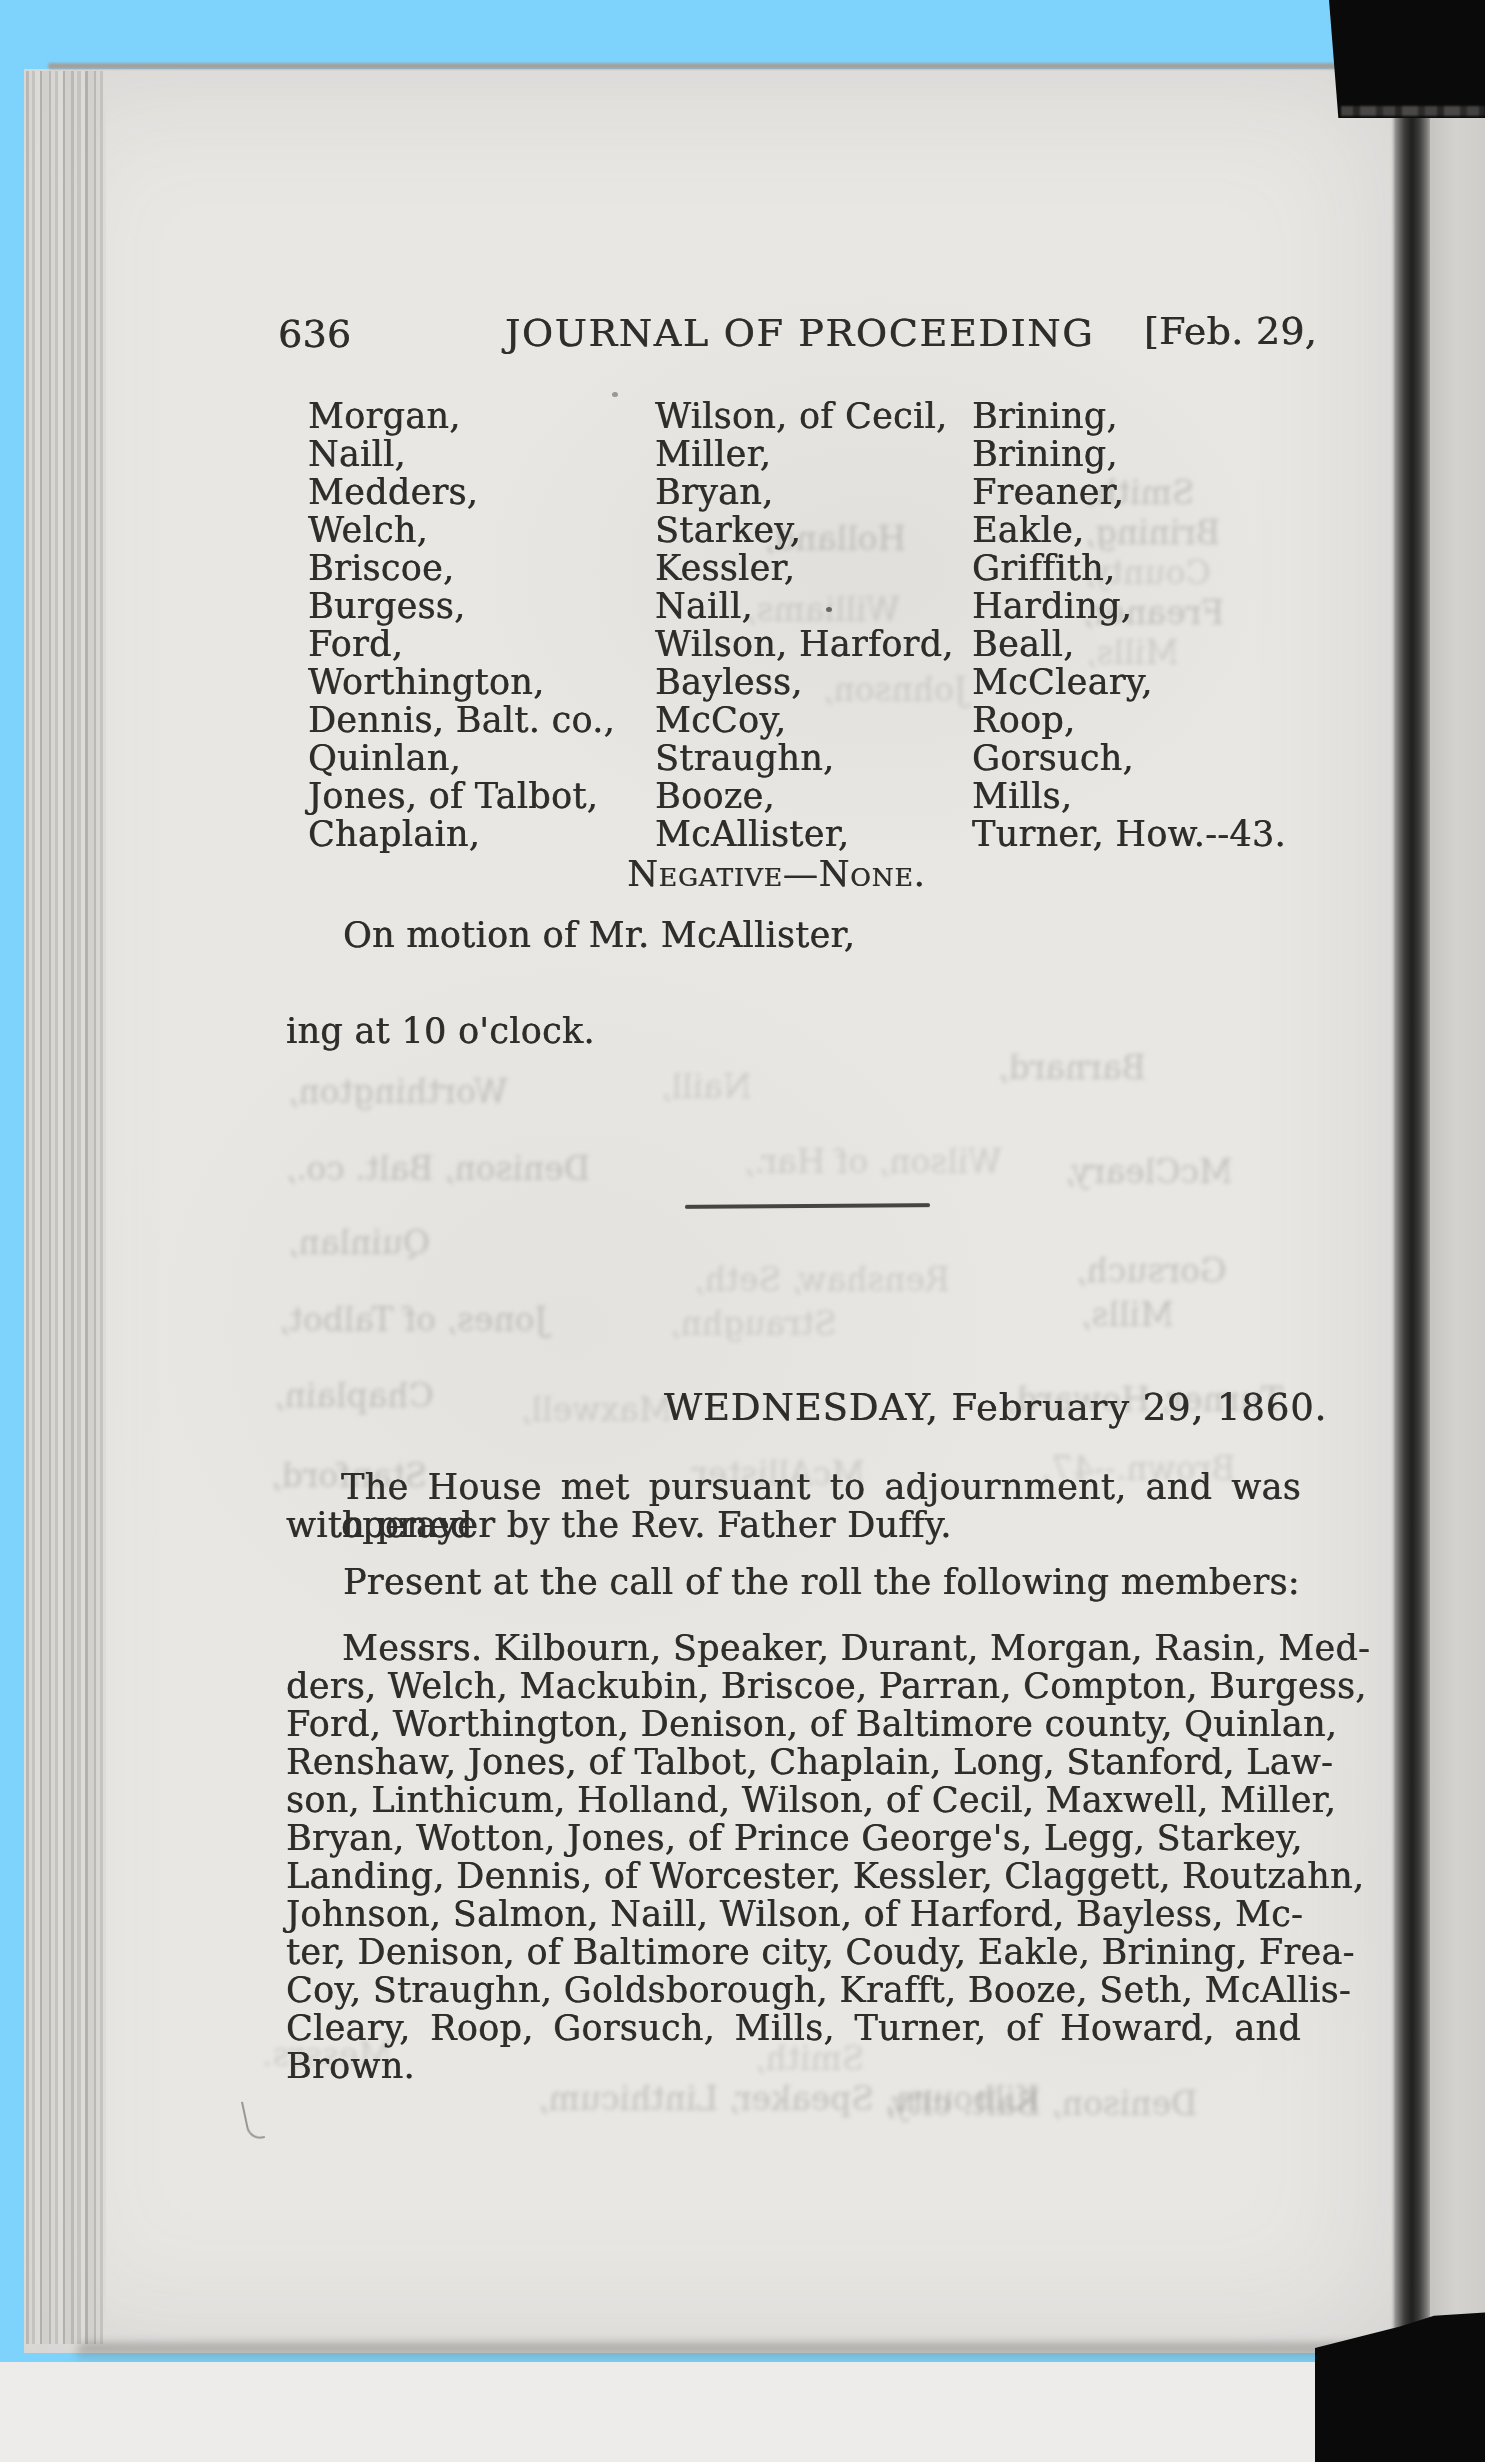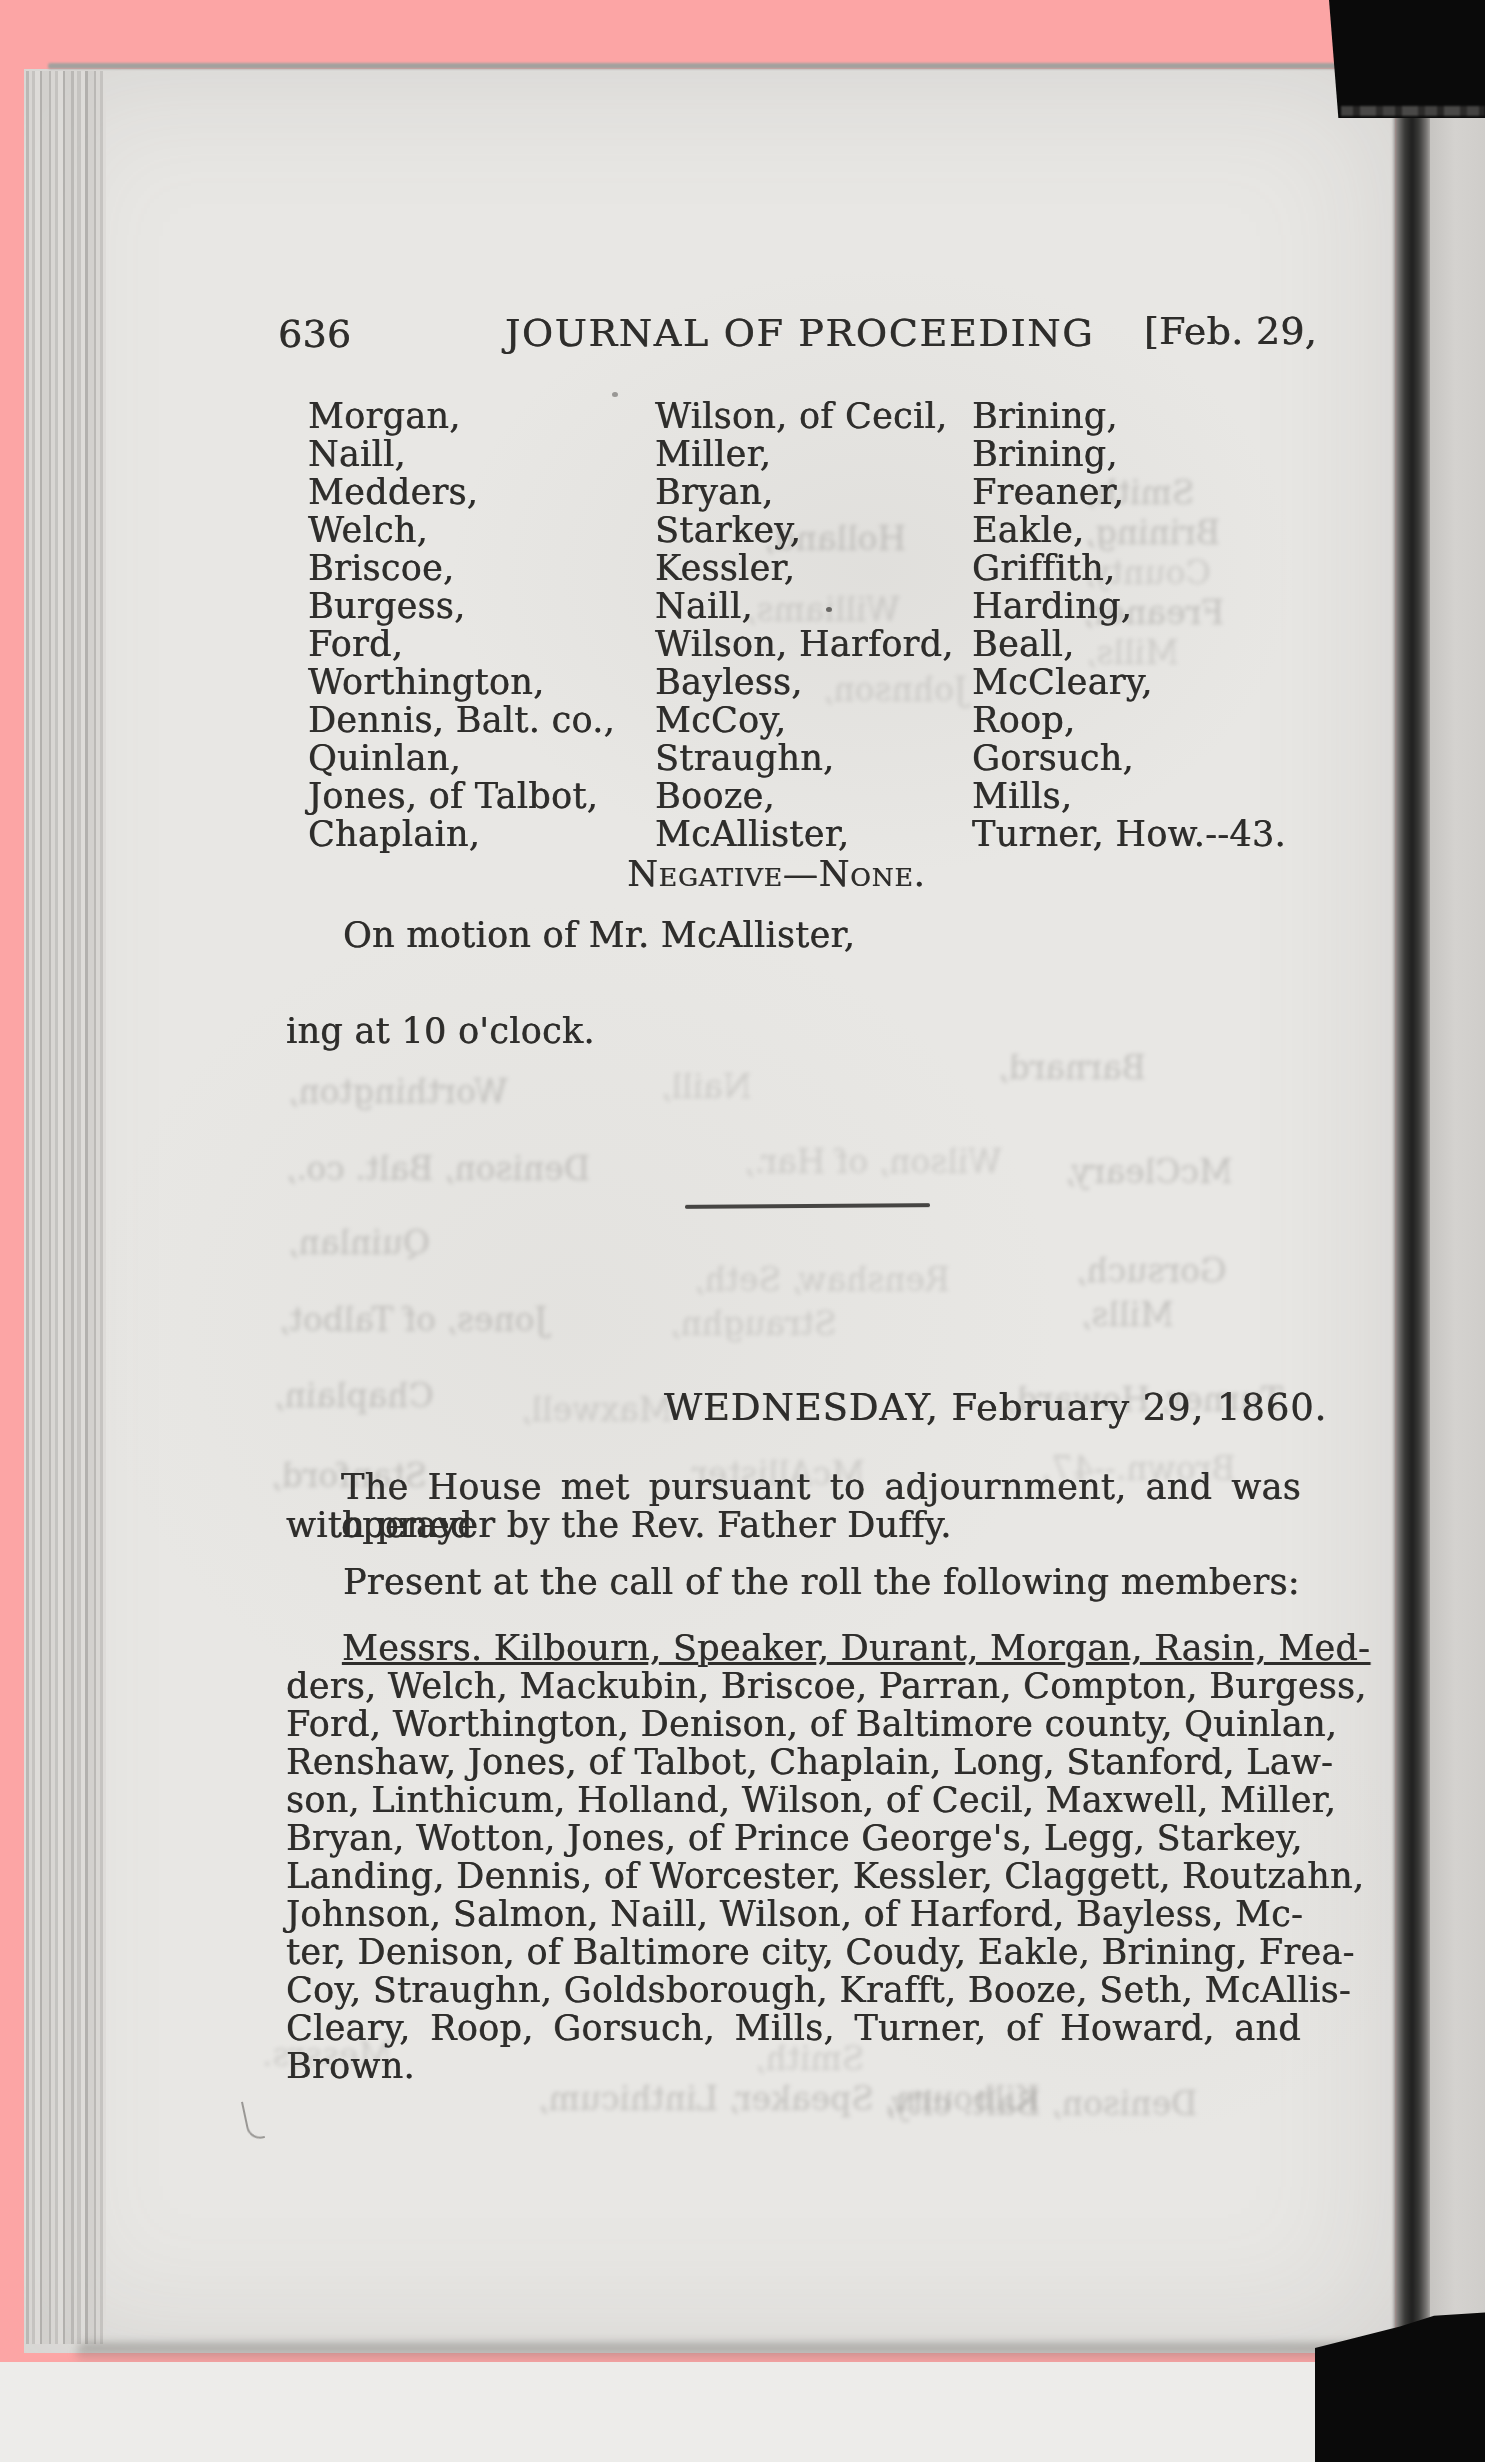--- a/index.html
+++ b/index.html
@@ -1,18 +1,18 @@
 <!DOCTYPE html>
 <html style="font-size:14px"><head>
 <meta charset="utf-8">
 <style>
   html,body { margin:0; padding:0; background:#d8d6d3; }
   .scan {
     position:relative; width:1485px; height:2462px; overflow:hidden;
-    background:#fca5a5; font-family:"DejaVu Serif", serif; color:#2e2d2b;
+    background:#7dd3fc; font-family:"DejaVu Serif", serif; color:#2e2d2b;
   }
   
   .paper {
     position:absolute; left:24px; top:69px; width:1371px; height:2284px;
     background:#e8e7e4;
     box-shadow: inset 0 0 139px rgba(110,108,104,0.18);
   }
   .paper-mottle {
     position:absolute; inset:0;
     background:
@@ -92,21 +92,21 @@
   .body-size { font-size:35px; line-height:38px; }
   .header-size { font-size:38px; }
   .vote-col { position:absolute; top:397px; font-size:35px; line-height:38px; }
   .vote-col > div { white-space:nowrap; }
   .running-title { letter-spacing:1.7px; }
   .negative { font-variant: small-caps; letter-spacing:0.9px; text-align:center; white-space:nowrap; }
   .session-heading { font-size:37px; letter-spacing:0.9px; }
   .just { white-space:normal; text-align:justify; text-align-last:justify; }
   .para { position:absolute; font-size:35px; line-height:38px; }
   .para .line { width:100%; text-align:justify; text-align-last:justify; }
-  .para .line.first { text-indent:56px;text-decoration:underline; }
+  .para .line.first { text-indent:56px; }
   .para .line.last { text-align-last:left; }
   
   .ghost {
     position:absolute; white-space:nowrap;
     font-size:33px; color:#8f8d8a; opacity:0.42;
     transform: scaleX(-1); filter: blur(1.9px);
   }
   .ghost.dim { opacity:0.3; }
 </style>
 </head>

